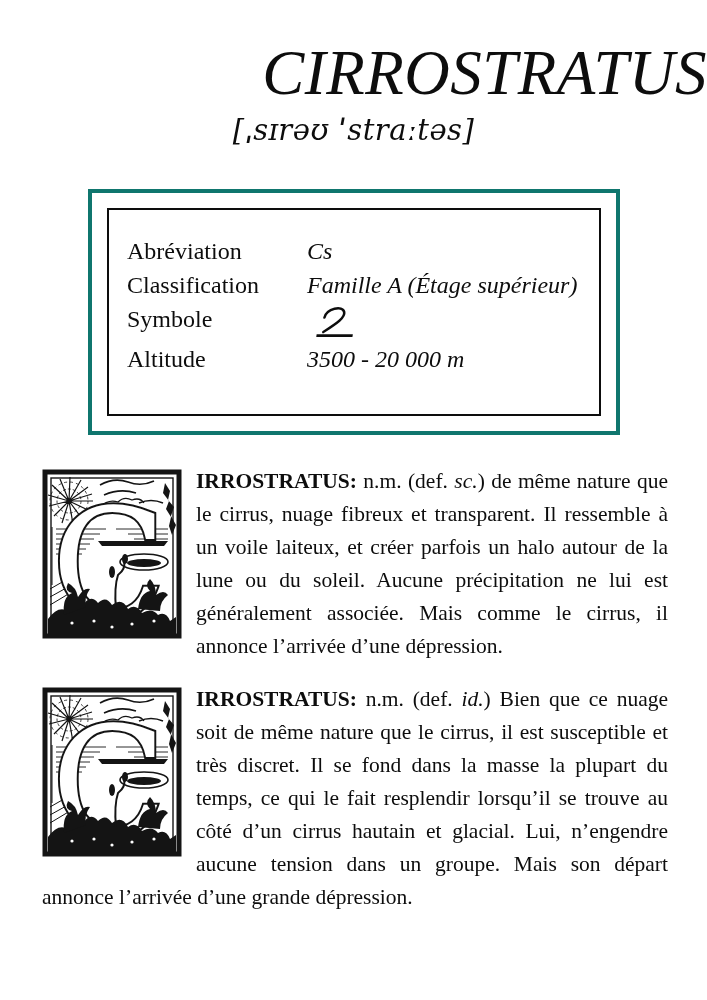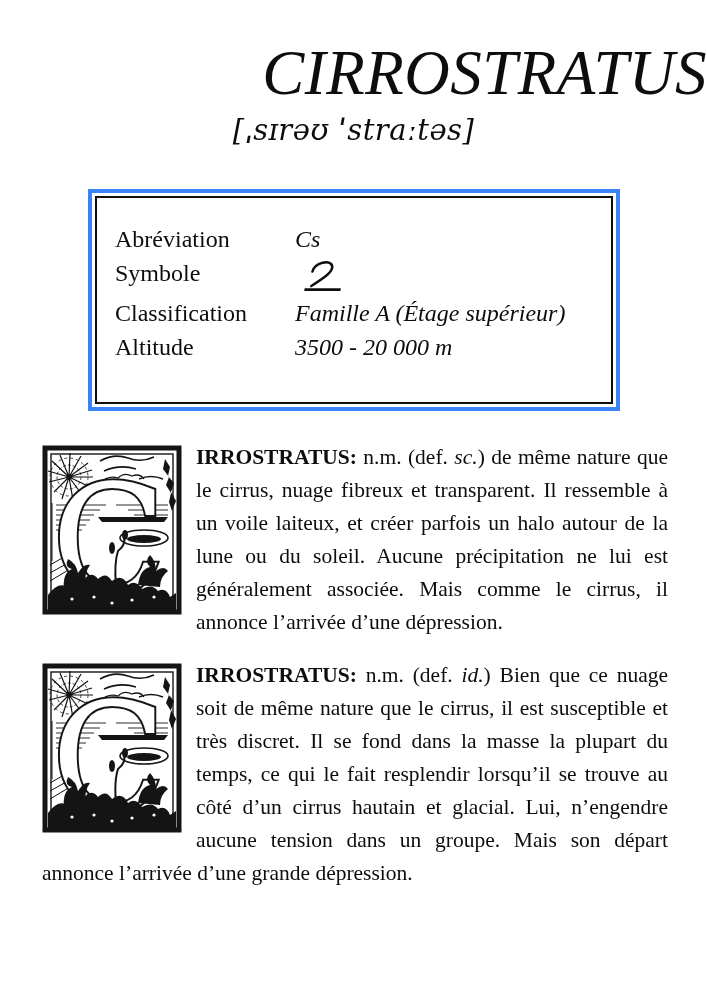--- a/index.html
+++ b/index.html
@@ -28,22 +28,22 @@
     text-align: center;
     font-family: "DejaVu Serif", serif;
     font-style: italic;
     font-size: 29px;
     margin-top: 7px;
     letter-spacing: 0.5px;
   }
   .infobox {
     margin: 42px 0 0 88px;
     width: 532px;
-    border: 4px solid #3b82f6;
-    padding: 3px;
+    border: 4px solid #0f766e;
+    padding: 15px;
     box-sizing: border-box;
   }
   .infobox-inner {
     border: 2px solid #0d0d0d;
     padding: 24px 10px 38px 18px;
   }
   .info-row { display: flex; align-items: flex-start; font-size: 24px; line-height: 34px; }
   .info-label { width: 180px; flex: none; }
   .info-value { font-weight: normal; font-style: italic; }
   .symbol-svg { display: block; height: 38px; width: 64px; margin-top: 2px; }
@@ -124,30 +124,30 @@
   <h1 class="title">CIRROSTRATUS</h1>
   <div class="phonetic">[ˌsɪrəʊ ˈstraːtəs]</div>
 
   <div class="infobox">
     <div class="infobox-inner">
       <div class="info-row">
         <span class="info-label">Abréviation</span>
         <span class="info-value">Cs</span>
       </div>
       <div class="info-row">
+        <span class="info-label">Classification</span>
+        <span class="info-value">Famille A (Étage supérieur)</span>
+      </div>
+      <div class="info-row">
         <span class="info-label">Symbole</span>
         <span class="info-value">
           <svg class="symbol-svg" viewBox="0 0 60 42">
               <use href="#cs-symbol-art"></use>
             </svg>
         </span>
-      </div>
-      <div class="info-row">
-        <span class="info-label">Classification</span>
-        <span class="info-value">Famille A (Étage supérieur)</span>
       </div>
       <div class="info-row">
         <span class="info-label">Altitude</span>
         <span class="info-value">3500 - 20 000 m</span>
       </div>
     </div>
   </div>
 
   <section class="definitions">
 

